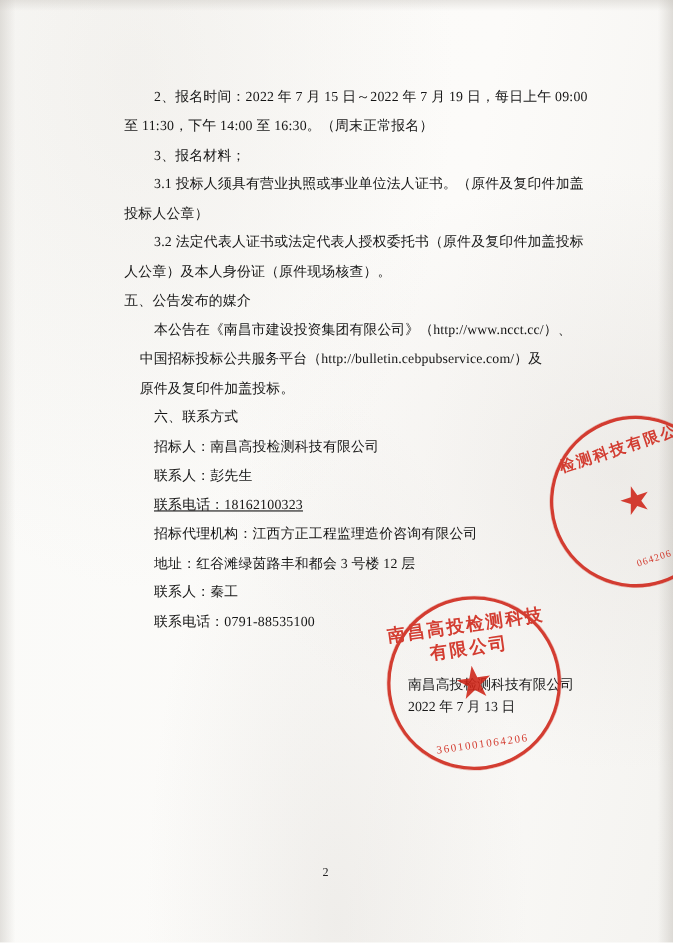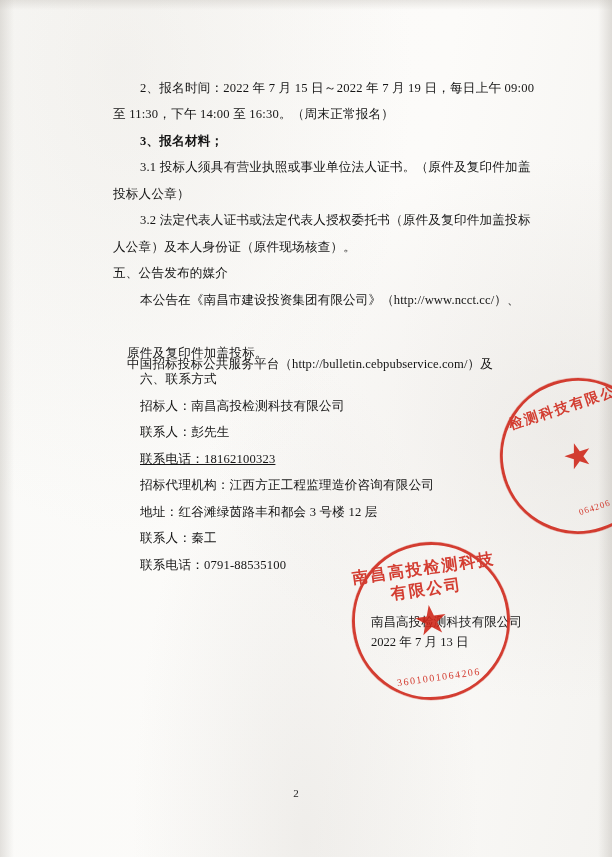--- a/index.html
+++ b/index.html
@@ -160,28 +160,28 @@
 <div class="page">
   <div class="scan-tint"></div>
   <div class="scan-edge topline"></div>
   <div class="scan-edge left"></div>
   <div class="scan-edge right"></div>
 
   <div class="content">
 
     <div class="ln" style="left:140px; top:80px;">2、报名时间：2022 年 7 月 15 日～2022 年 7 月 19 日，每日上午 09:00</div>
     <div class="ln" style="left:113px; top:106px;">至 11:30，下午 14:00 至 16:30。（周末正常报名）</div>
-    <div class="ln" style="left:140px; top:133px;font-weight:bold;">3、报名材料；</div>
+    <div class="ln" style="left:140px; top:133px;">3、报名材料；</div>
     <div class="ln" style="left:140px; top:159px;">3.1 投标人须具有营业执照或事业单位法人证书。（原件及复印件加盖</div>
     <div class="ln" style="left:113px; top:186px;">投标人公章）</div>
     <div class="ln" style="left:140px; top:212px;">3.2 法定代表人证书或法定代表人授权委托书（原件及复印件加盖投标</div>
     <div class="ln" style="left:113px; top:239px;">人公章）及本人身份证（原件现场核查）。</div>
     <div class="ln" style="left:113px; top:265px;">五、公告发布的媒介</div>
     <div class="ln mono-ish" style="left:140px; top:292px;">本公告在《南昌市建设投资集团有限公司》（http://www.ncct.cc/）、</div>
-    <div class="ln mono-ish" style="left:127px; top:318px;margin-top:38px;">中国招标投标公共服务平台（http://bulletin.cebpubservice.com/）及</div>
+    <div class="ln mono-ish" style="left:127px; top:318px;">中国招标投标公共服务平台（http://bulletin.cebpubservice.com/）及</div>
     <div class="ln" style="left:127px; top:345px;">原件及复印件加盖投标。</div>
     <div class="ln" style="left:140px; top:371px;">六、联系方式</div>
     <div class="ln" style="left:140px; top:398px;">招标人：南昌高投检测科技有限公司</div>
     <div class="ln" style="left:140px; top:424px;">联系人：彭先生</div>
     <div class="ln" style="left:140px; top:451px;text-decoration:underline;">联系电话：18162100323</div>
     <div class="ln" style="left:140px; top:477px;">招标代理机构：江西方正工程监理造价咨询有限公司</div>
     <div class="ln" style="left:140px; top:504px;">地址：红谷滩绿茵路丰和都会 3 号楼 12 层</div>
     <div class="ln" style="left:140px; top:530px;">联系人：秦工</div>
     <div class="ln" style="left:140px; top:557px;">联系电话：0791-88535100</div>
 

